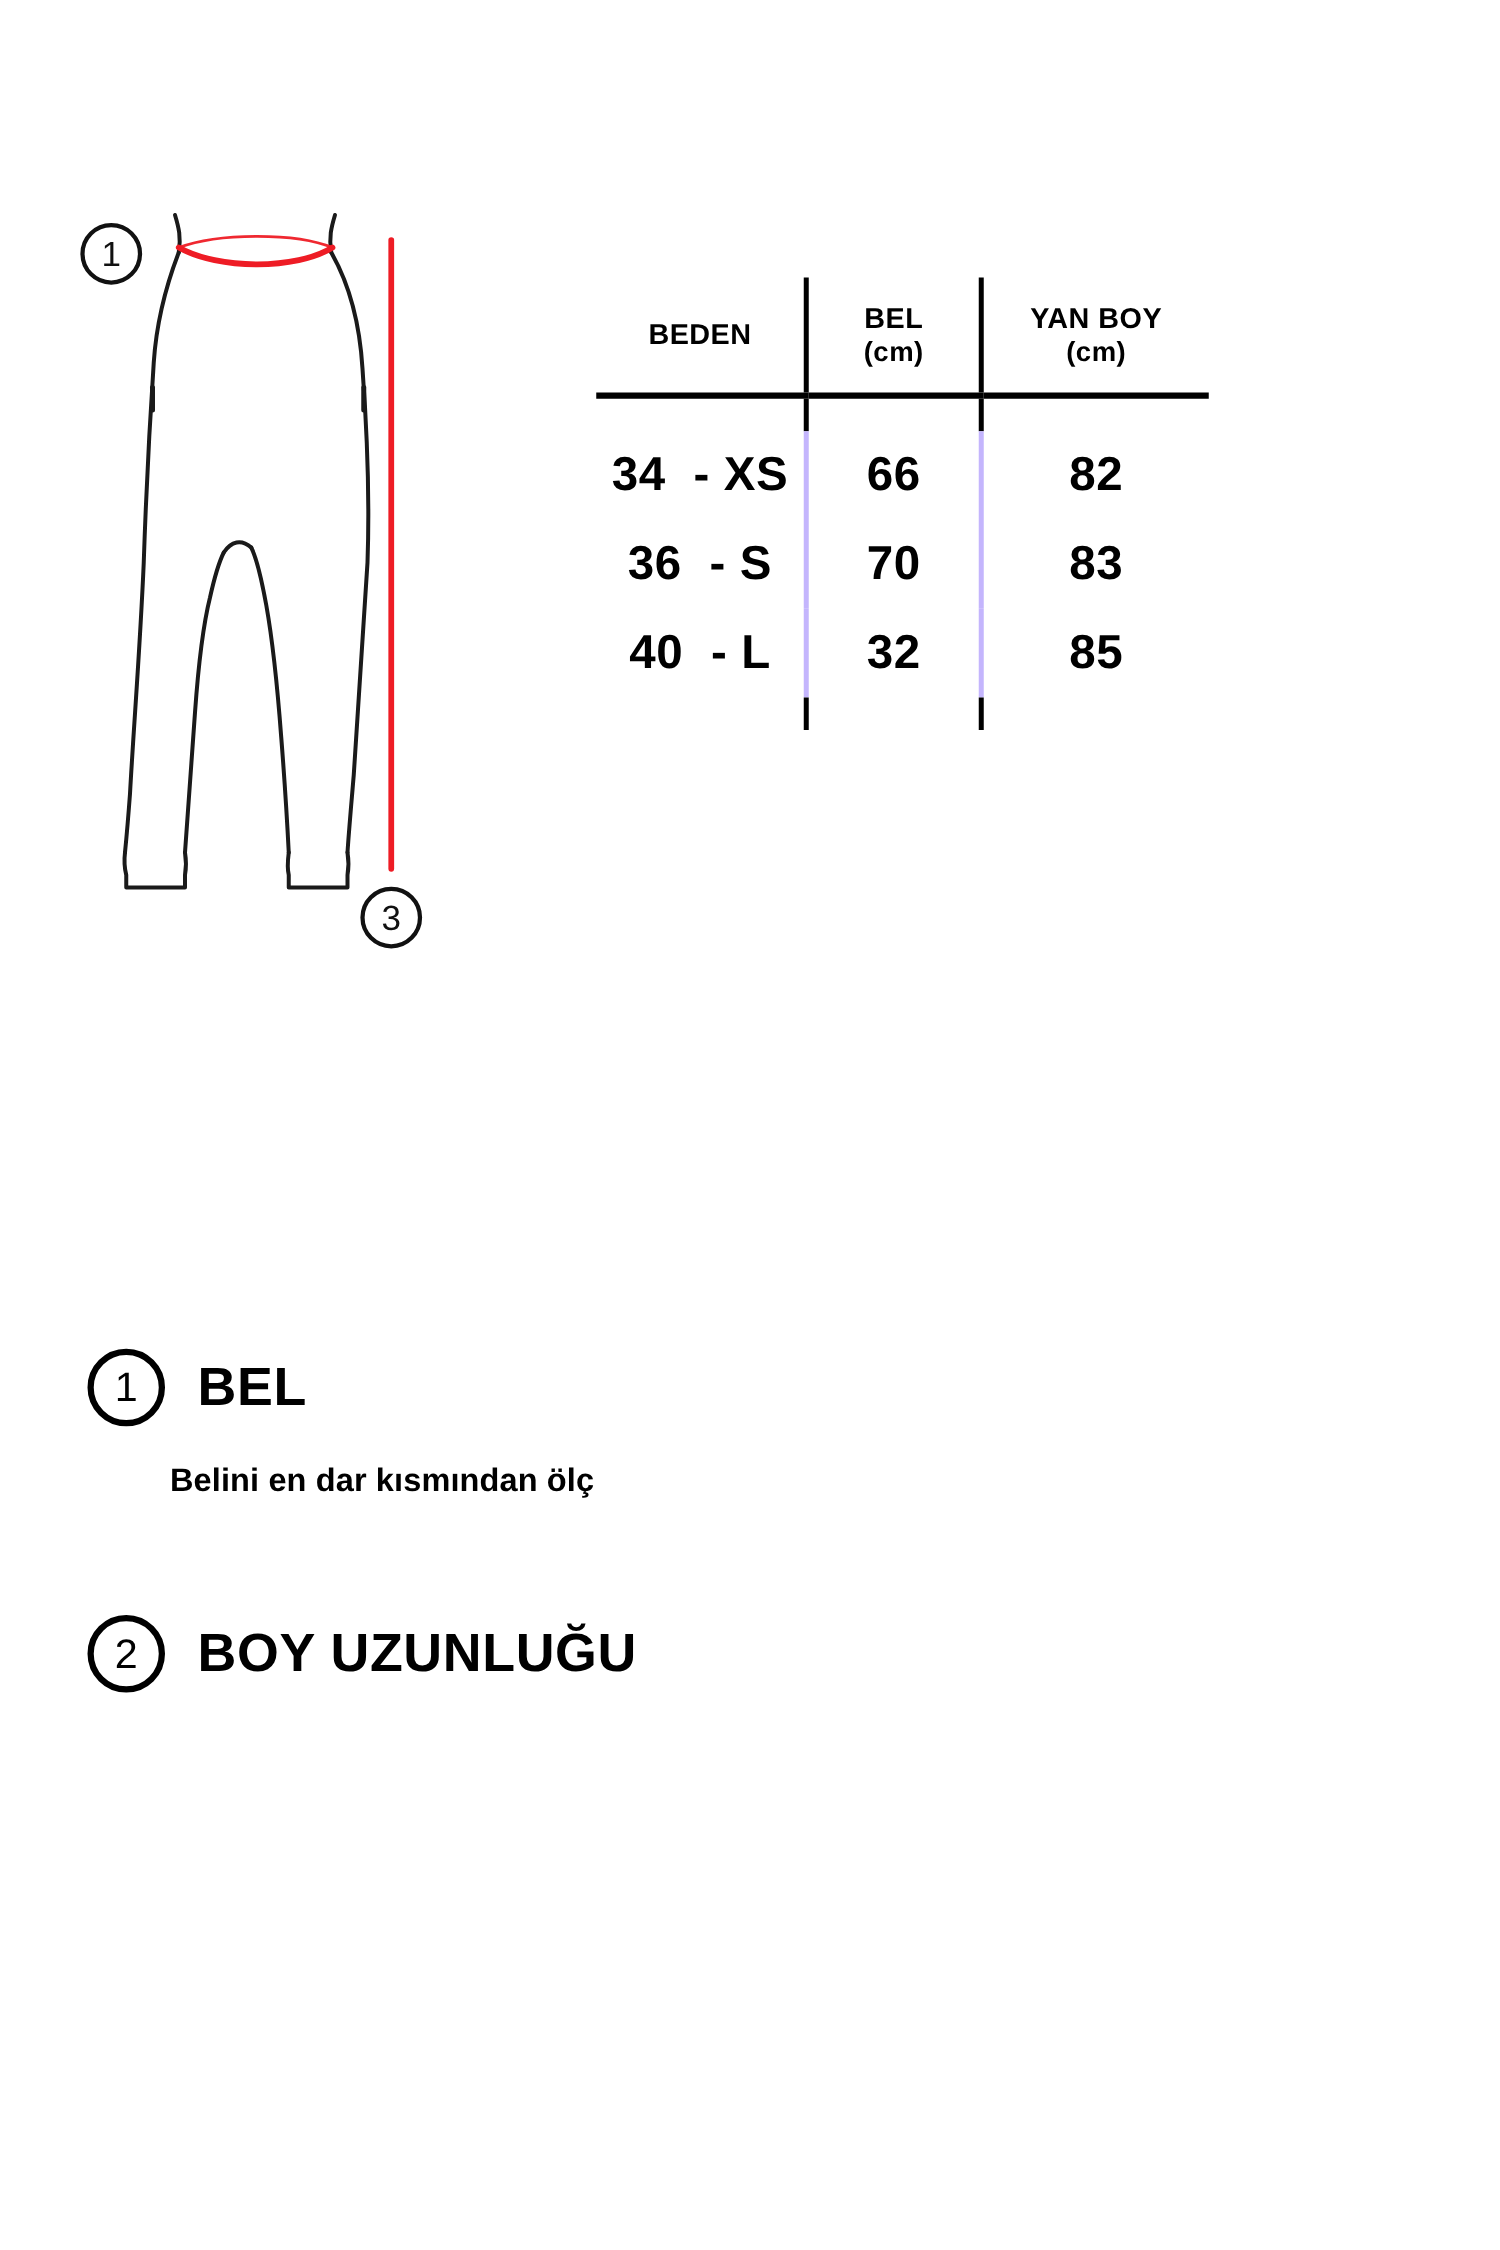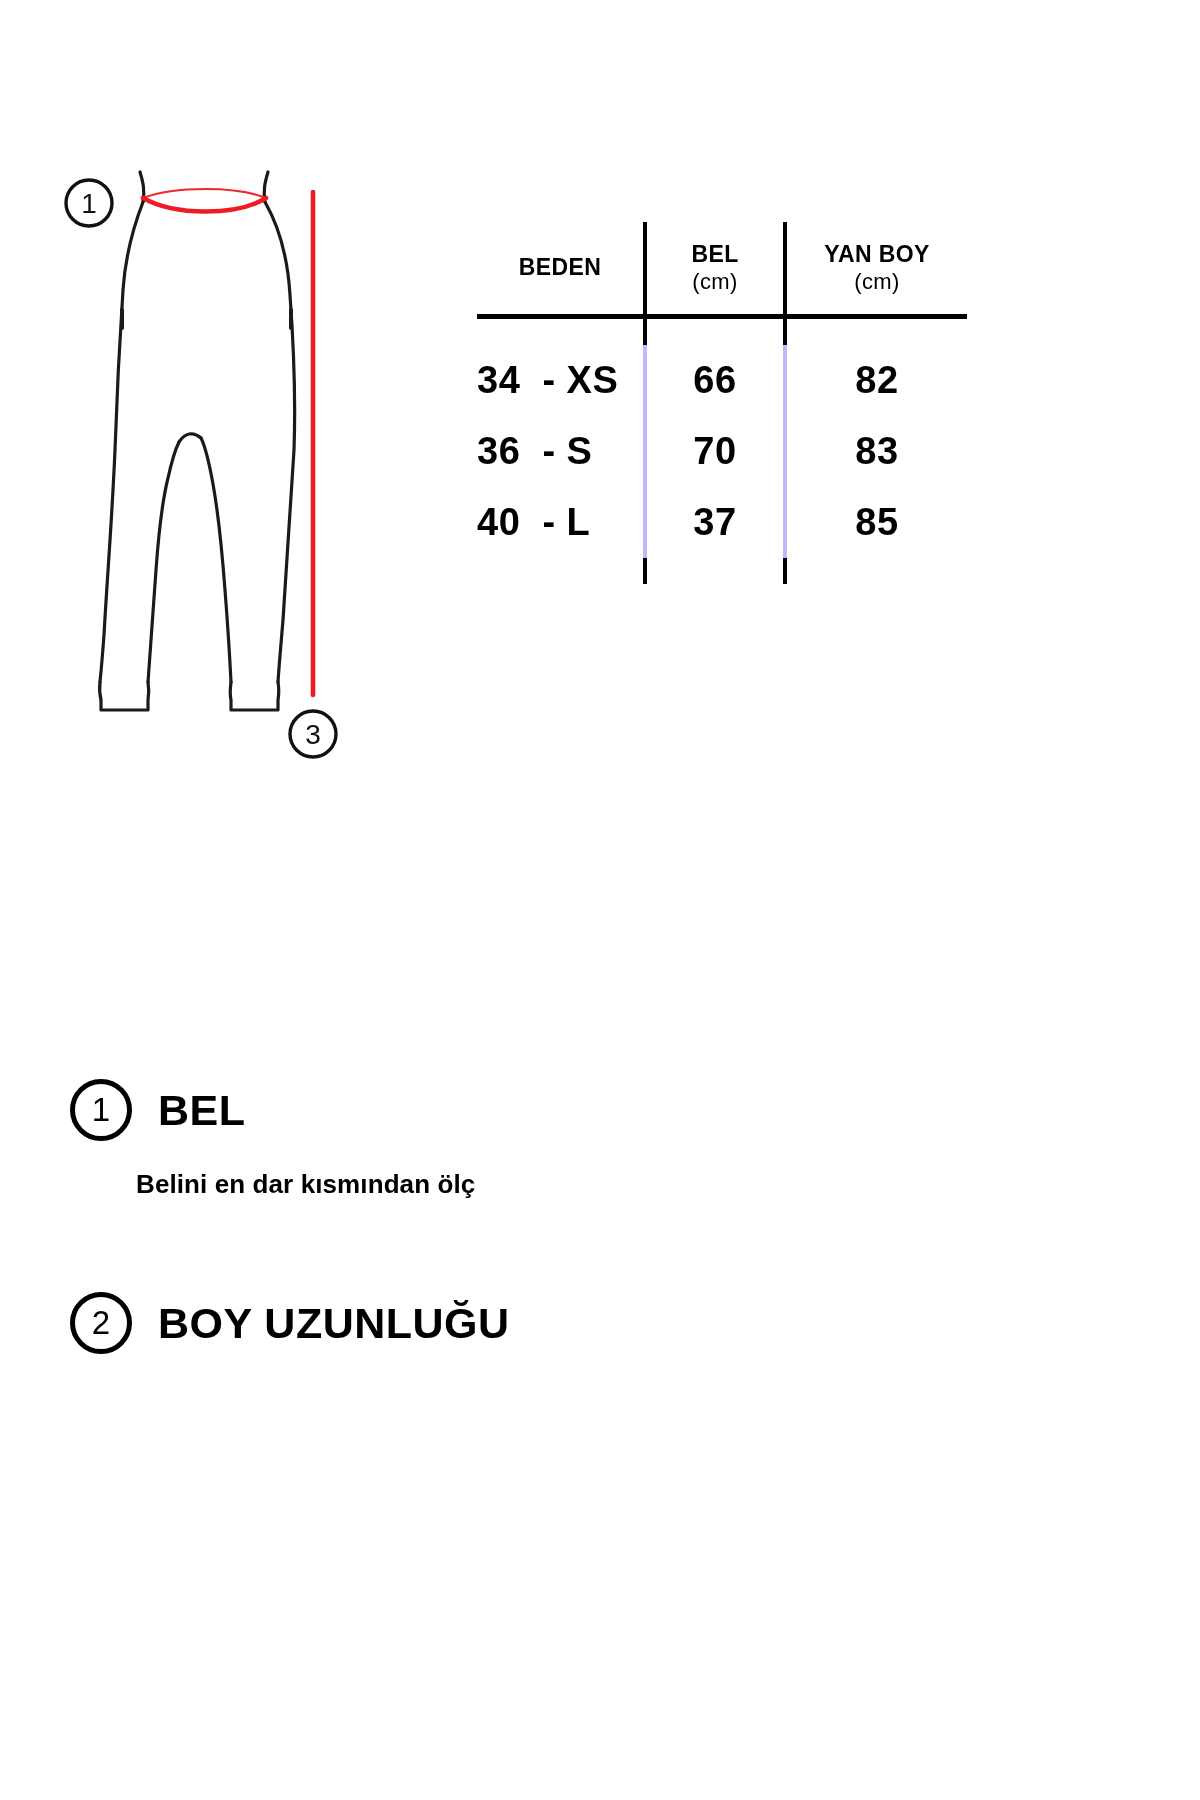--- a/index.html
+++ b/index.html
@@ -74,42 +74,42 @@
     line-height: 1.18;
     padding-bottom: 2px;
   }
   thead th.h-bel,
   thead th.h-yan {
     border-left: 4px solid #000;
   }
   thead th .unit {
     display: block;
     font-size: 22px;
-    font-weight: normal;
+    font-weight: bold;
   }
 
   
   tbody tr.rule-row td {
     height: 0;
     padding: 0;
     border-top: 5px solid #000;
   }
 
   tbody tr.data-row td {
     font-size: 38px;
     font-weight: bold;
     height: 71px;
     letter-spacing: 0.5px;
   }
   tbody tr.data-row td.c-bel,
   tbody tr.data-row td.c-yan {
     border-left: 4px solid #c4b5fd;
   }
   tbody tr.data-row td.c-beden {
-    text-align: left;
+    text-align: center;
     padding-right: 0px;
     white-space: pre;
   }
   tbody tr.spacer-row td {
     height: 26px;
   }
   tbody tr.spacer-row td.c-bel,
   tbody tr.spacer-row td.c-yan {
     border-left: 4px solid #000;
   }
@@ -265,21 +265,21 @@
             <td class="c-bel">66</td>
             <td class="c-yan">82</td>
           </tr>
           <tr class="data-row">
             <td class="c-beden">36  - S</td>
             <td class="c-bel">70</td>
             <td class="c-yan">83</td>
           </tr>
           <tr class="data-row">
             <td class="c-beden">40  - L</td>
-            <td class="c-bel">37</td>
+            <td class="c-bel">32</td>
             <td class="c-yan">85</td>
           </tr>
 
           <tr class="spacer-row">
             <td class="c-beden"></td>
             <td class="c-bel"></td>
             <td class="c-yan"></td>
           </tr>
         </tbody>
       </table>

